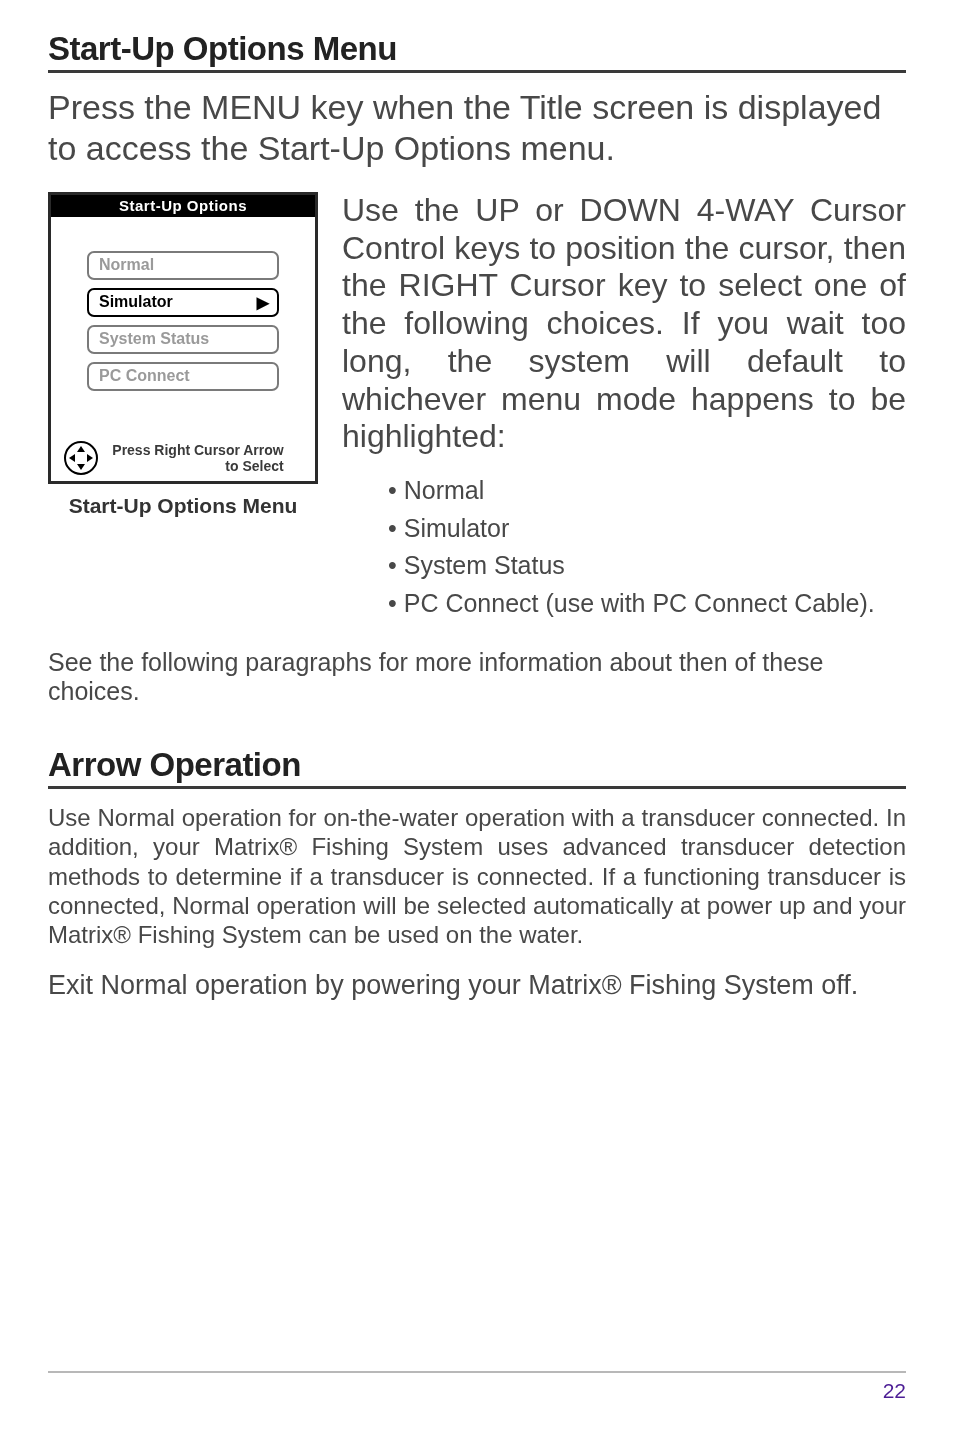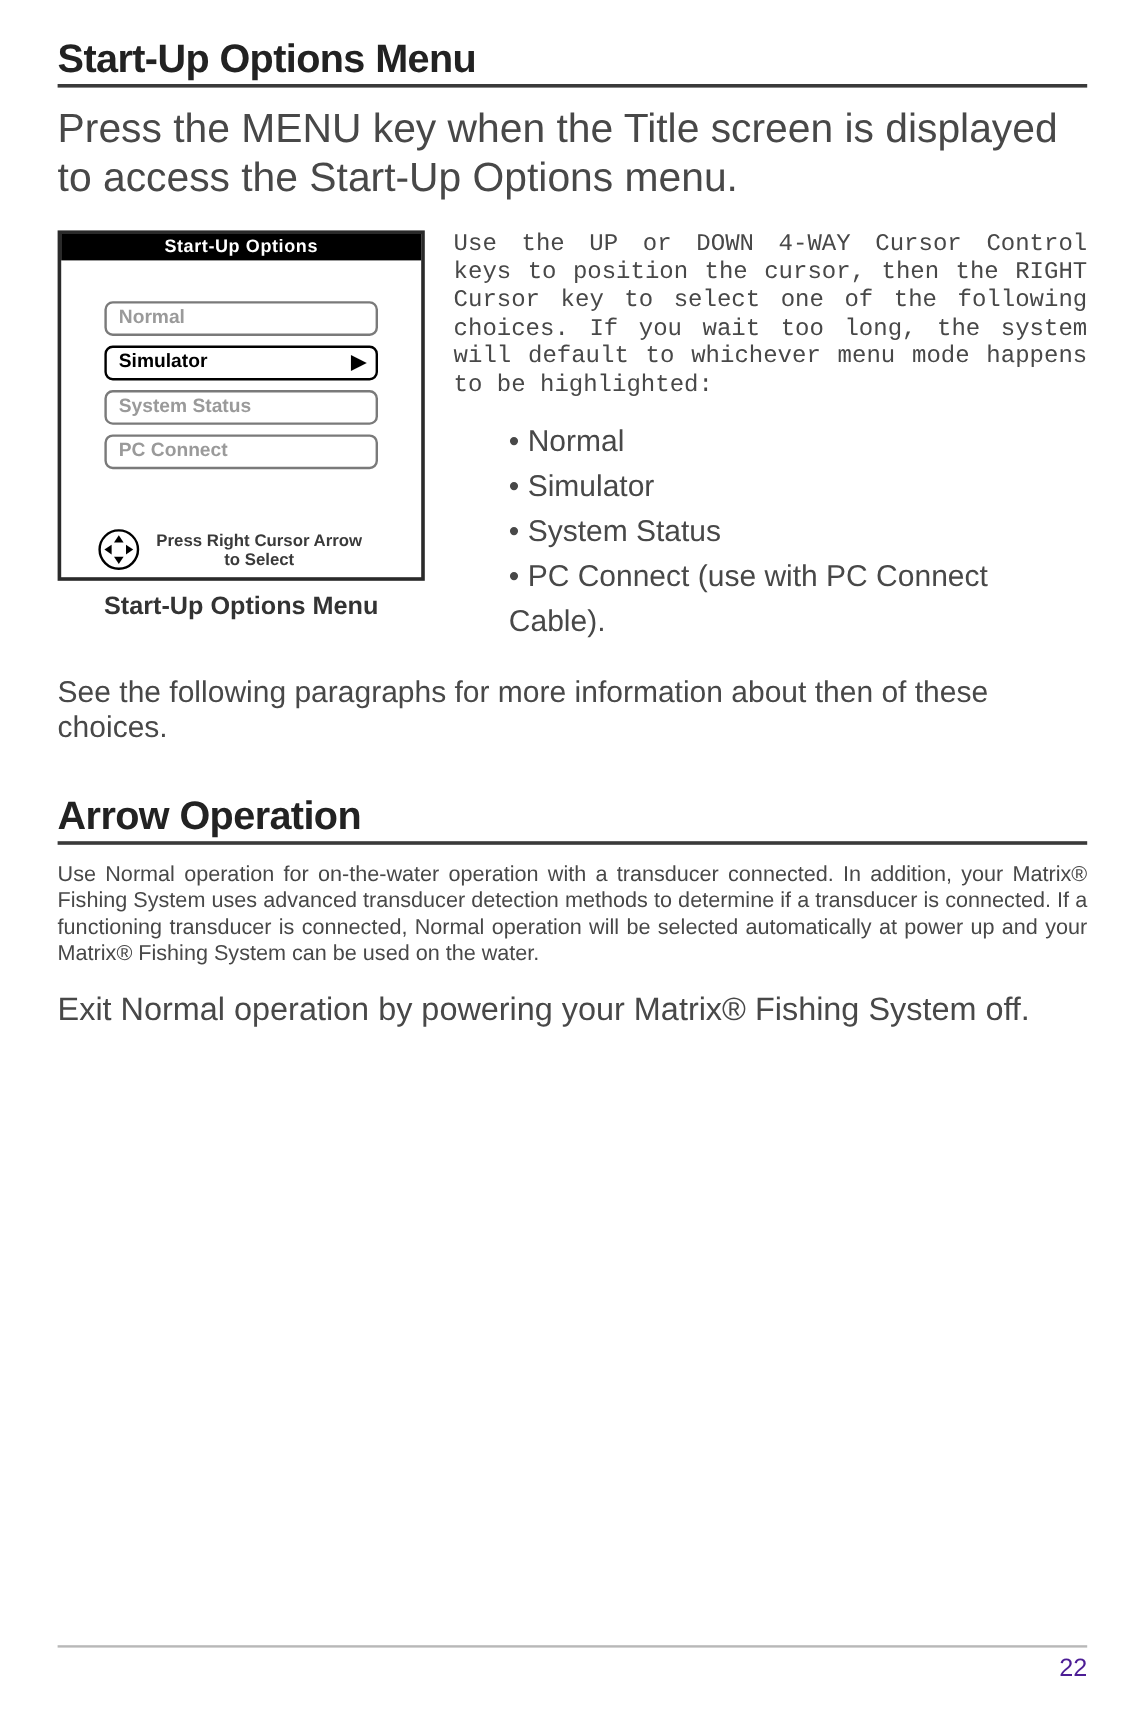--- a/index.html
+++ b/index.html
@@ -32,21 +32,21 @@
     .layout-row {
       display: flex;
       gap: 24px;
       align-items: flex-start;
       margin-bottom: 26px;
     }
     .figure {
       flex: 0 0 auto;
     }
     .lcd-frame {
-      width: 306px;
+      width: 270px;
       border: 3px solid #2a2a2a;
       background: #fff;
       display: flex;
       flex-direction: column;
     }
     .lcd-title {
       background: #000;
       color: #fff;
       text-align: center;
       font-family: Arial, sans-serif;
@@ -78,21 +78,21 @@
     }
     .lcd-opt .arrow {
       position: absolute;
       right: 8px;
       top: 50%;
       transform: translateY(-50%);
       font-size: 16px;
       color: #000;
     }
     .lcd-footer {
-      text-align: center;
+      text-align: right;
       font-family: Arial, sans-serif;
       font-weight: bold;
       font-size: 14px;
       line-height: 1.15;
       padding: 38px 10px 6px;
       display: flex;
       align-items: center;
       gap: 14px;
       justify-content: center;
     }
@@ -123,47 +123,46 @@
       font-weight: 600;
       font-size: 21px;
       color: #333;
       margin-top: 10px;
       font-stretch: condensed;
     }
     .rightcol {
       flex: 1;
     }
     .justified {
-      font-size: 20px;
+      font-size: 32px;
       line-height: 1.18;
       color: #484848;
       text-align: justify;
       font-stretch: condensed;
       margin-bottom: 16px;
-      font-family: Liberation Mono, monospace;
     }
     .bullets {
       list-style: none;
       padding-left: 46px;
       font-size: 25px;
       color: #484848;
       line-height: 1.5;
       font-stretch: condensed;
     }
     .bullets li::before {
       content: '• ';
     }
     .followup {
       font-size: 25px;
       color: #484848;
       margin-bottom: 40px;
       font-stretch: condensed;
     }
     .section2-body {
-      font-size: 18px;
+      font-size: 24px;
       line-height: 1.22;
       color: #484848;
       text-align: justify;
       margin-bottom: 20px;
       font-stretch: condensed;
     }
     .exit {
       font-size: 27px;
       color: #484848;
       font-stretch: condensed;

